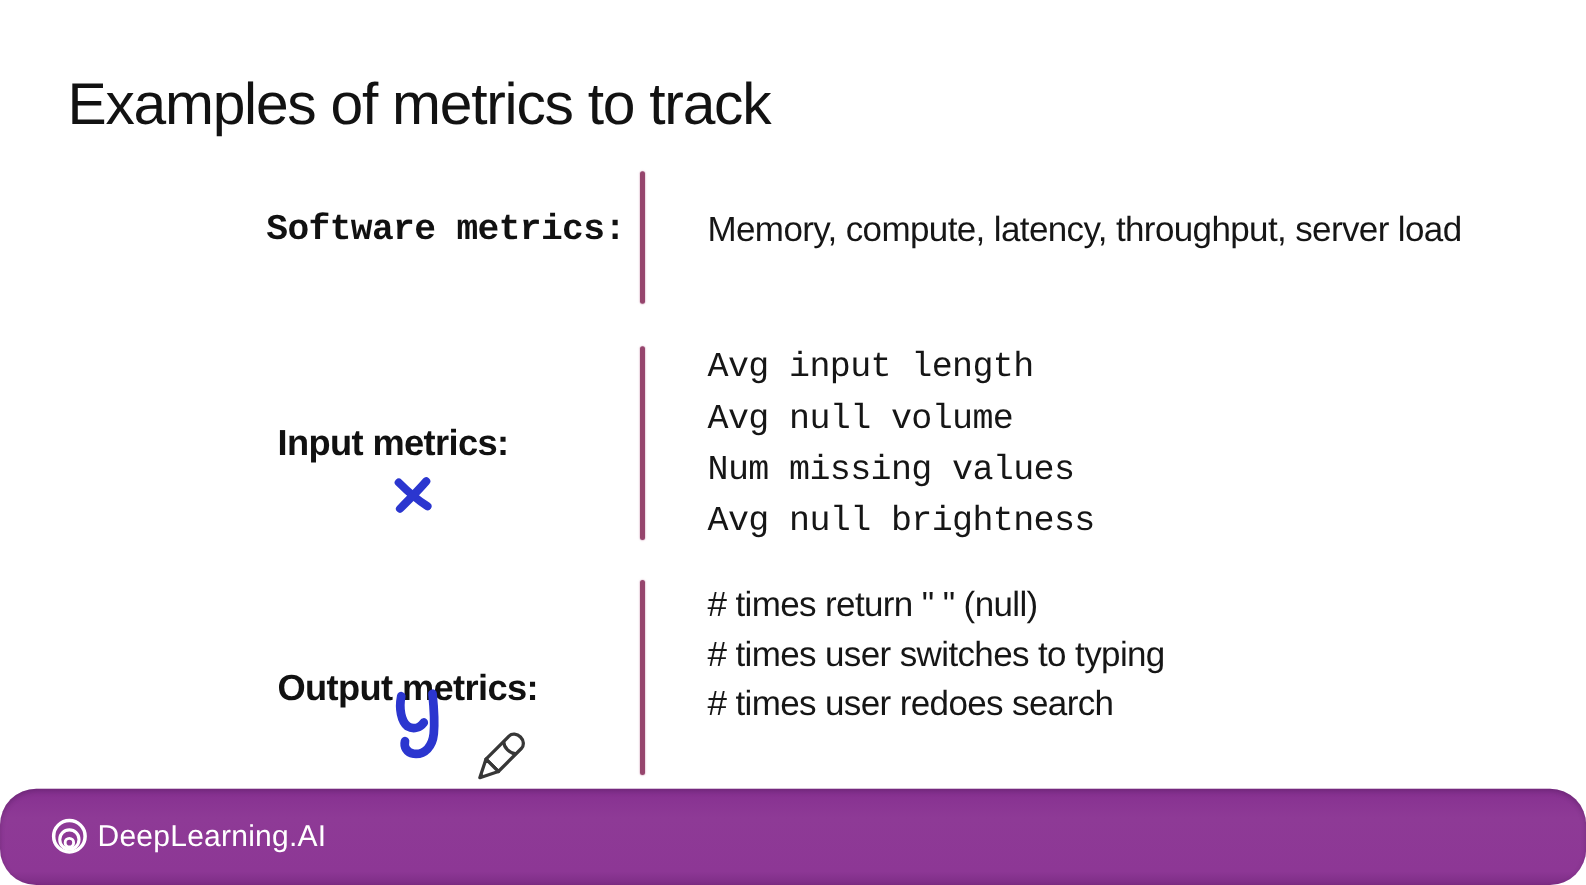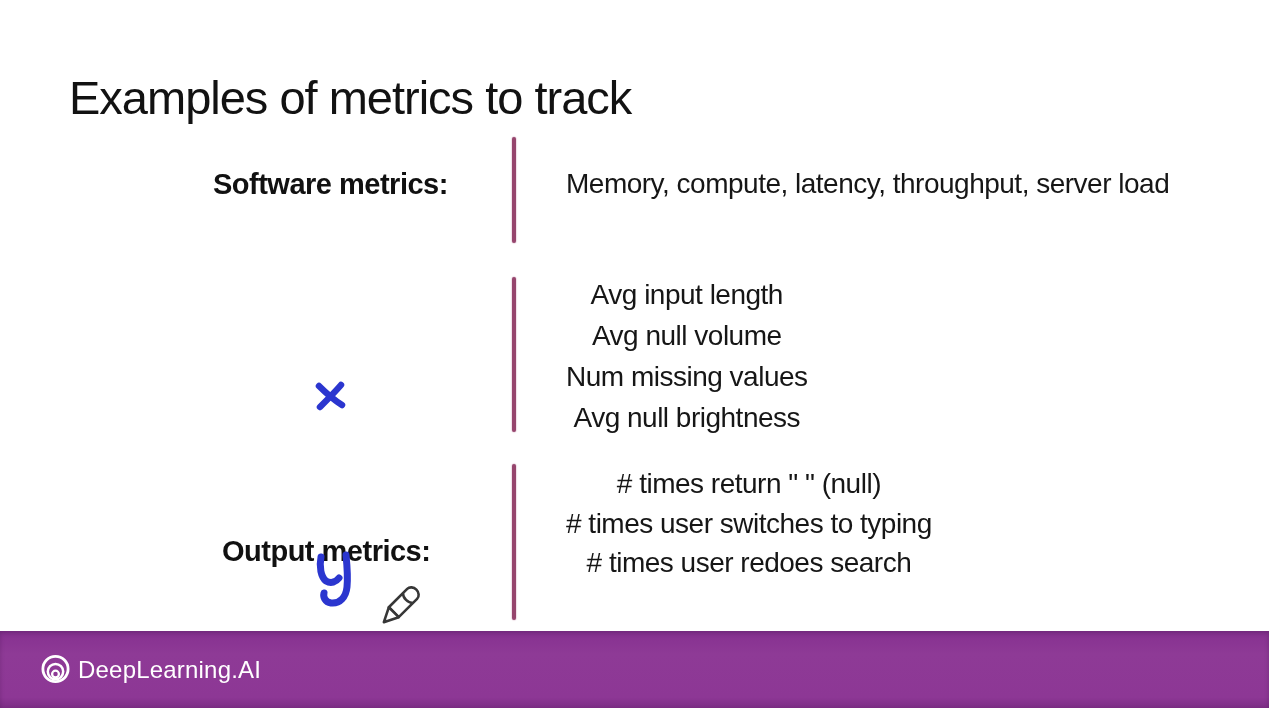--- a/index.html
+++ b/index.html
@@ -4,73 +4,74 @@
 <style>
   html,body{margin:0;padding:0;}
   body{
     width:1269px;height:708px;position:relative;overflow:hidden;
     background:#ffffff;
     font-family:"Liberation Sans","DejaVu Sans",sans-serif;
     color:#1b1b1b;
   }
   .slide{position:absolute;inset:0;background:#ffffff;}
   .title{
-    position:absolute;left:54px;top:55px;margin:15px;
+    position:absolute;left:54px;top:55px;margin:0;
     font-size:47px;font-weight:500;letter-spacing:-1px;color:#121212;
   }
   .row-label{
     position:absolute;font-size:29px;font-weight:700;letter-spacing:-0.5px;
     height:36px;line-height:36px;color:#111;white-space:nowrap;
   }
-  .l1{left:213px;top:166px;}
+  .l1{left:213px;top:166px;font-family:Liberation Mono, monospace;}
   .l2{left:222px;top:337px;}
   .l3{left:222px;top:511px;margin-top:22px;}
   .vline{
     position:absolute;left:512px;width:4px;background:#96456d;border-radius:2px;
     box-shadow:0 0 1px 0.5px rgba(203,150,177,.55);
   }
   .v1{top:137px;height:106px;}
   .v2{top:277px;height:155px;}
   .v3{top:464px;height:156px;}
   .items{position:absolute;left:566px;white-space:nowrap;}
-  .item{font-size:28px;letter-spacing:-0.5px;color:#161616;text-align:center;}
+  .item{font-size:28px;letter-spacing:-0.5px;color:#161616;}
   .i1{top:166px;}
   .i1 .item{height:36px;line-height:36px;}
   .i2{top:274px;}
-  .i2 .item{height:41px;line-height:41px;}
+  .i2 .item{height:41px;line-height:41px;font-family:Liberation Mono, monospace;}
   .i3{top:464px;}
   .i3 .item{height:39.5px;line-height:39.5px;}
   .ink{position:absolute;}
   .ink-x{left:312px;top:377px;}
   .ink-y{left:312px;top:549px;}
   .pencil{position:absolute;left:370px;top:578px;}
   .footer{
     position:absolute;left:0;top:631px;width:1269px;height:77px;
     background:linear-gradient(180deg,#863090 0%,#8e3a96 30%,#8d3795 86%,#7c2d85 100%);
     box-shadow:inset 0 2px 4px rgba(40,10,50,.25);
-    display:flex;align-items:center;
+    display:flex;align-items:center;border-radius:29px;
   }
   .brand{display:flex;align-items:center;gap:7px;margin-left:40px;}
   .brand-text{
     color:#ffffff;font-size:24px;font-weight:500;letter-spacing:0.2px;white-space:nowrap;
   }
 </style>
 </head>
 <body>
 
 <div class="slide">
 
   <h1 class="title">Examples of metrics to track</h1>
 
   <div class="row-label l1">Software metrics:</div>
   <div class="vline v1"></div>
   <div class="items i1">
     <div class="item">Memory, compute, latency, throughput, server load</div>
   </div>
 
+  <div class="row-label l2">Input metrics:</div>
   <svg class="ink ink-x" width="40" height="42" viewBox="0 0 40 42">
     <path d="M7,9 C13,15 22,23 30,28" fill="none" stroke="#2b36cf" stroke-width="6.5" stroke-linecap="round"></path>
     <path d="M29,8 C23,15 14,24 8,30" fill="none" stroke="#2b36cf" stroke-width="6.5" stroke-linecap="round"></path>
   </svg>
   <div class="vline v2"></div>
   <div class="items i2">
     <div class="item">Avg input length</div>
     <div class="item">Avg null volume</div>
     <div class="item">Num missing values</div>
     <div class="item">Avg null brightness</div>

